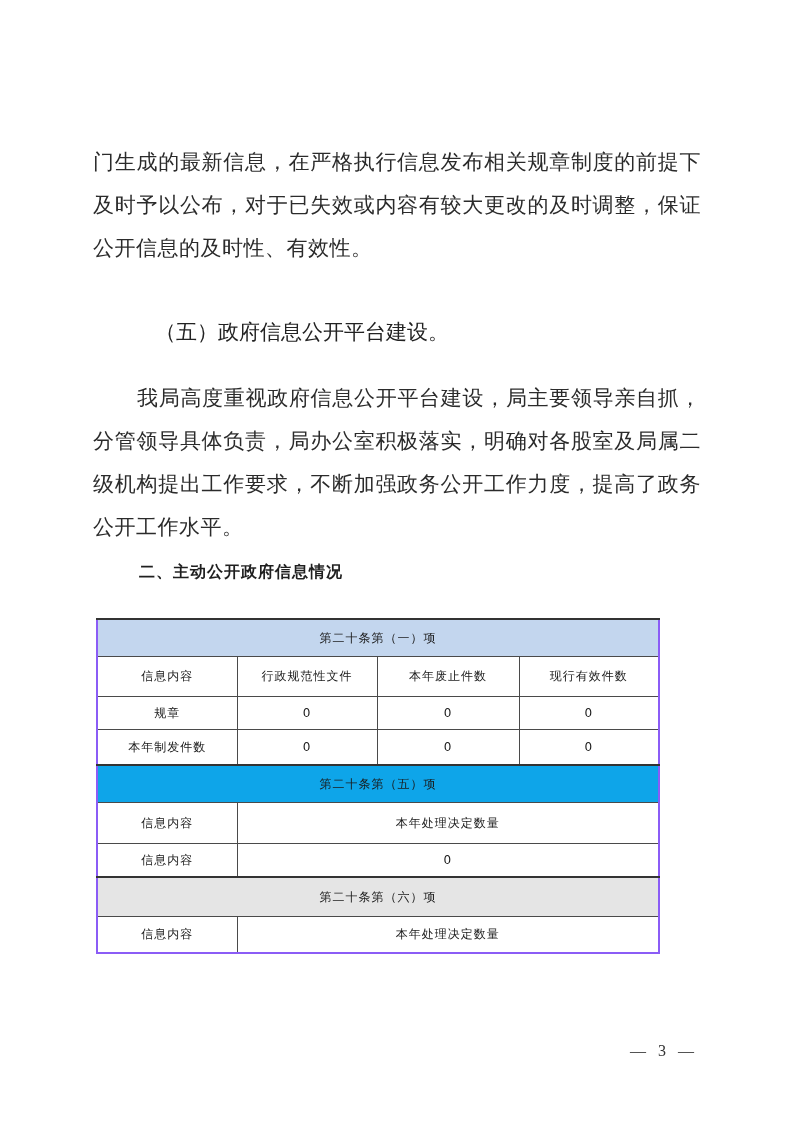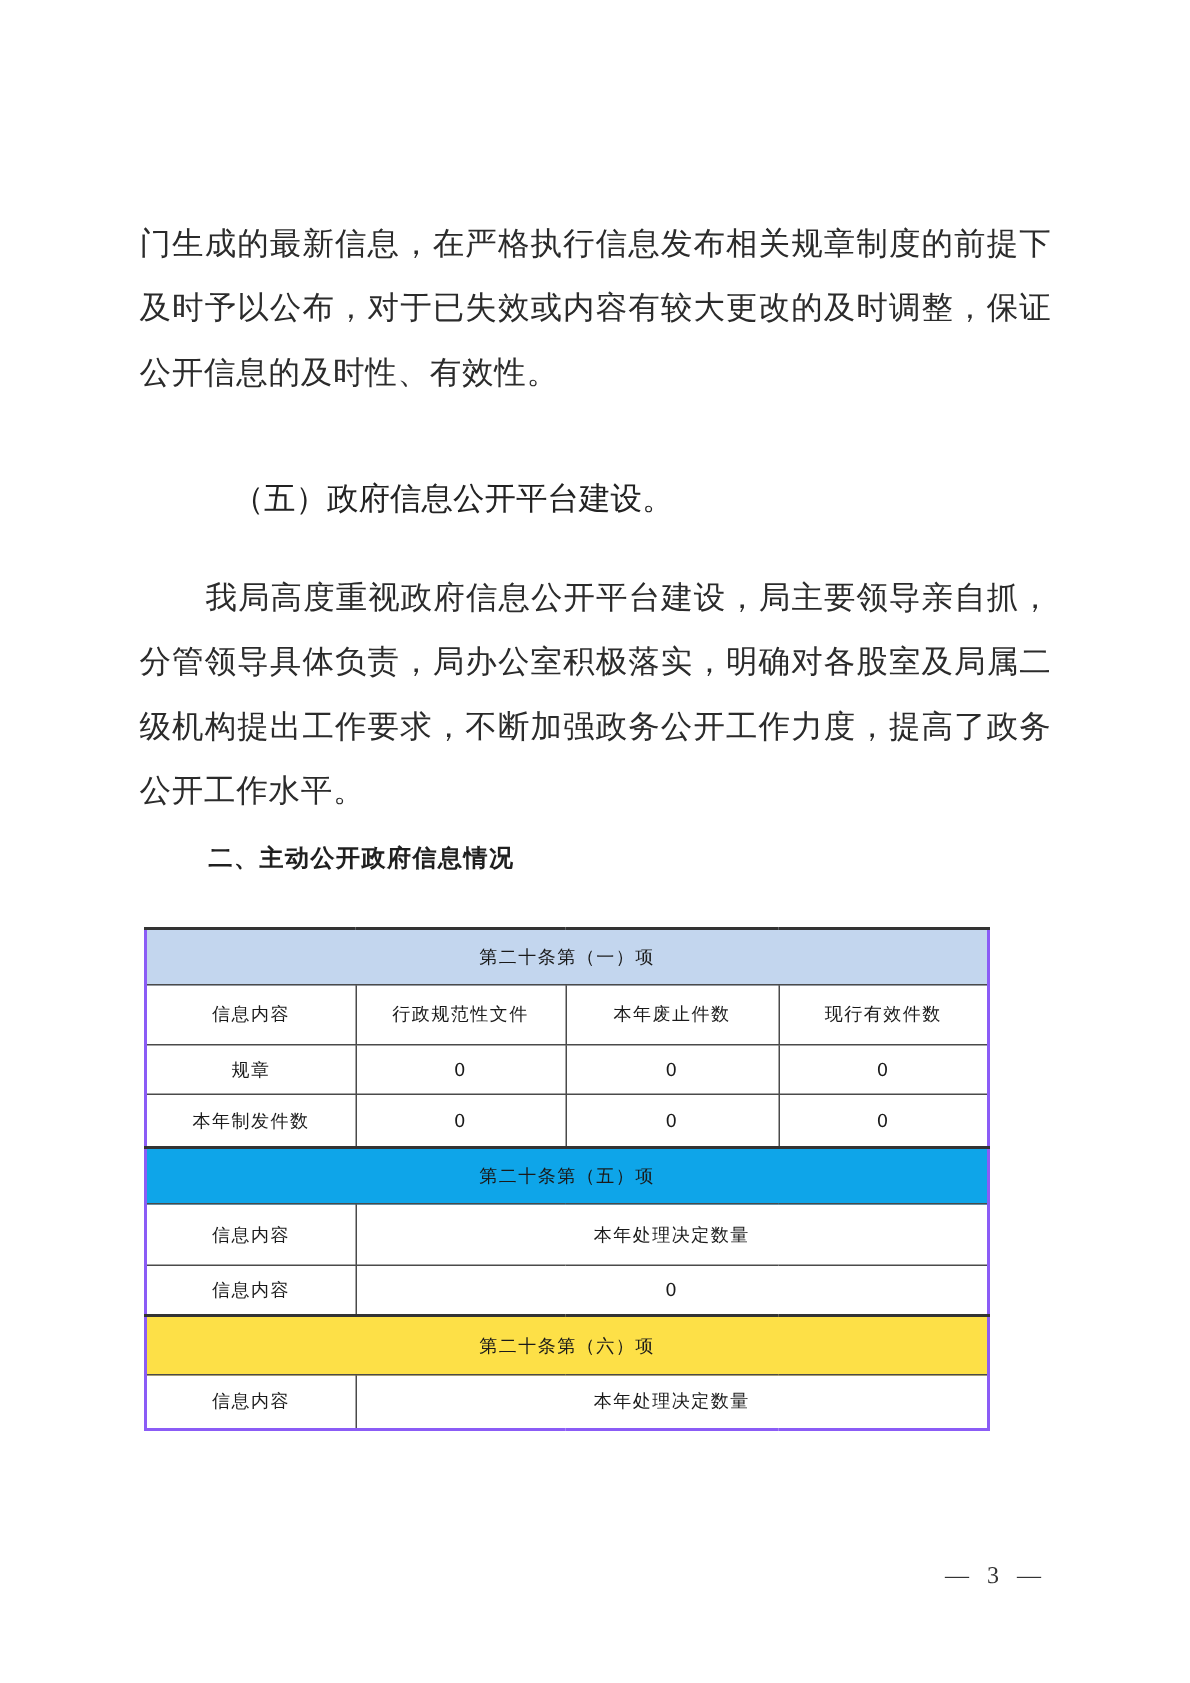--- a/index.html
+++ b/index.html
@@ -138,21 +138,21 @@
       <tr class="col-row-2">
         <td>信息内容</td>
         <td colspan="3">本年处理决定数量</td>
       </tr>
       <tr class="data-row">
         <td>信息内容</td>
         <td colspan="3" class="num">0</td>
       </tr>
 
       <tr class="sec-row sec-row-3">
-        <td colspan="4" style="background:#fde047">第二十条第（六）项</td>
+        <td colspan="4" style="background:#e5e5e5">第二十条第（六）项</td>
       </tr>
       <tr class="col-row-3">
         <td>信息内容</td>
         <td colspan="3">本年处理决定数量</td>
       </tr>
     </tbody>
   </table>
 
   <div class="page-number">— 3 —</div>
 

